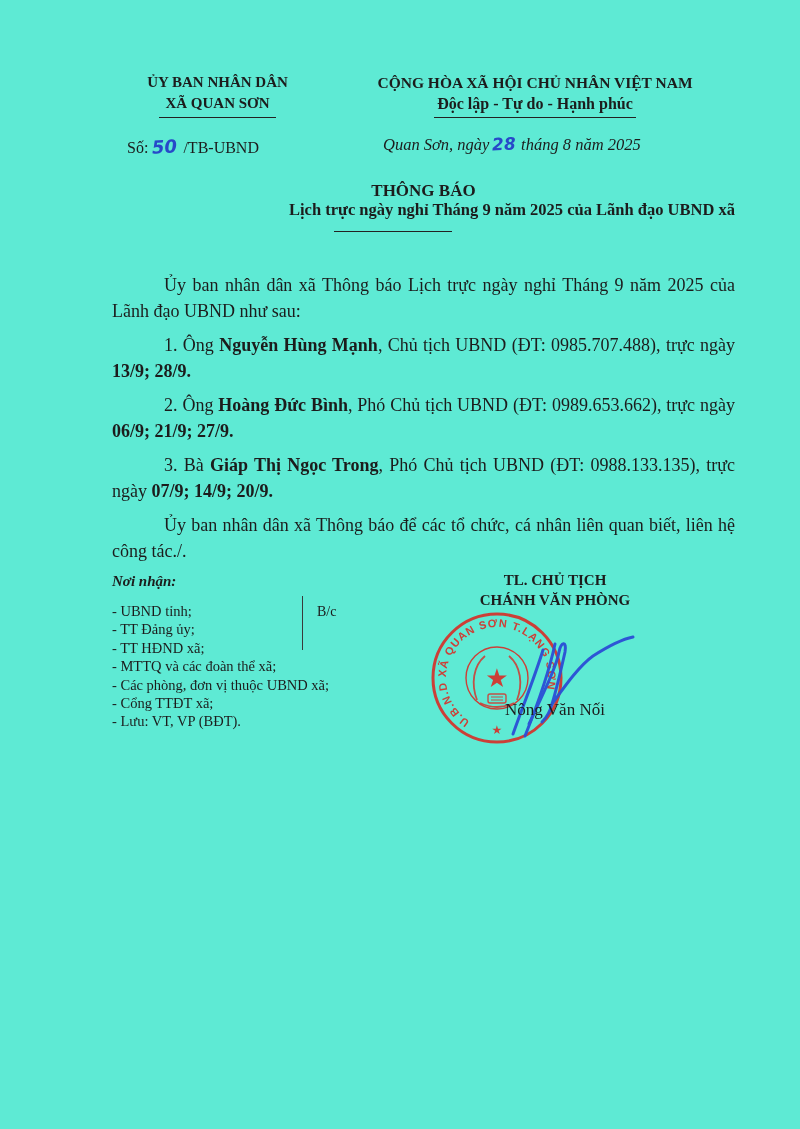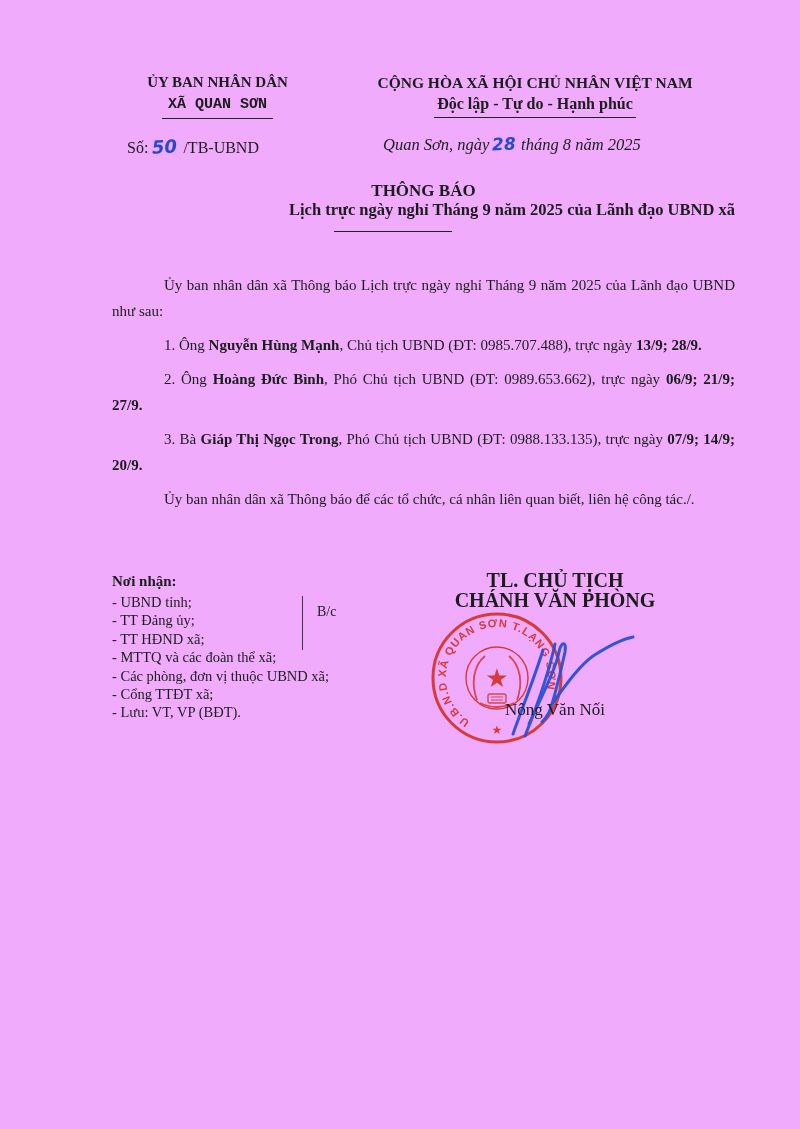--- a/index.html
+++ b/index.html
@@ -1,56 +1,56 @@
 <!DOCTYPE html>
 <html><head>
 <meta charset="utf-8">
 <style>
   html,body { margin:0; padding:0; background:#e8e8e6; }
   .page {
     position:relative; width:800px; height:1129px; margin:0 auto;
-    background:#f0abfc; color:#1c1c1c;
+    background:#5eead4; color:#1c1c1c;
     font-family:"Liberation Serif", serif;
     overflow:hidden;
   }
   
   .hdr-left {
     position:absolute; left:110px; top:72px; width:215px;
     text-align:center; font-weight:bold; font-size:15px; line-height:21px;
   }
-  .hdr-left .locality { display:inline-block; border-bottom:1.6px solid #222; padding:0 6px 3px 6px;font-family:Liberation Mono, monospace; }
+  .hdr-left .locality { display:inline-block; border-bottom:1.6px solid #222; padding:0 6px 3px 6px; }
   .hdr-right {
     position:absolute; left:345px; top:72px; width:380px;
     text-align:center; font-weight:bold; font-size:15.5px; line-height:21px;
   }
   .hdr-right .motto { display:inline-block; font-size:16px; border-bottom:1.7px solid #222; padding:0 3px 3px 3px; }
   .so-line { position:absolute; left:127px; top:136px; font-size:16px; }
   .hand {
     font-family:"DejaVu Sans", sans-serif; font-style:italic; font-weight:bold;
     color:#2749c9; display:inline-block; transform:rotate(-3deg);
   }
   .so-line .hand { font-size:18px; margin:0 6px 0 4px; }
   .date-line { position:absolute; left:383px; top:134px; font-style:italic; font-size:16.5px; }
   .date-line .hand { font-size:17px; margin:0 5px 0 3px; }
   
   .doc-type { position:absolute; left:112px; top:181px; width:623px; text-align:center; font-weight:bold; font-size:17px; }
   .doc-title { position:absolute; left:112px; top:200px; width:623px; text-align:right; font-weight:bold; font-size:16.5px; }
   .title-rule { position:absolute; left:334px; top:231px; width:118px; height:0; border-top:1.6px solid #222; }
   
-  .body-text { position:absolute; left:112px; top:272px; width:623px; font-size:15px; line-height:26px; text-align:justify; }
+  .body-text { position:absolute; left:112px; top:272px; width:623px; font-size:18px; line-height:26px; text-align:justify; }
   .body-text p { margin:0 0 8px 0; text-indent:52px; }
   .body-text .b { font-weight:bold; }
   
   .noinhan { position:absolute; left:112px; top:573px; width:240px; }
-  .noinhan-title { font-weight:bold; font-size:15px; margin-bottom:3px; }
+  .noinhan-title { font-weight:bold; font-style:italic; font-size:15px; margin-bottom:12px; }
   .noinhan-item { font-size:14.5px; line-height:18.4px; }
   .bc-bar { position:absolute; left:302px; top:596px; width:1.4px; height:54px; background:#3a3a3a; }
   .bc-label { position:absolute; left:317px; top:604px; font-size:14px;text-align:center; }
   
-  .sig-head { position:absolute; left:440px; top:570px; width:230px; text-align:center; font-weight:bold; font-size:20px; line-height:20px; }
+  .sig-head { position:absolute; left:440px; top:570px; width:230px; text-align:center; font-weight:bold; font-size:15px; line-height:20px; }
   .stamp { position:absolute; left:427px; top:608px; width:140px; height:140px; opacity:0.93; }
   .autograph { position:absolute; left:495px; top:606px; width:150px; height:138px; }
   .signer { position:absolute; left:440px; top:700px; width:230px; text-align:center; font-weight:normal; font-size:17px; }
 </style>
 </head>
 <body>
 
 <div class="page">
 
   <div class="hdr-left">

